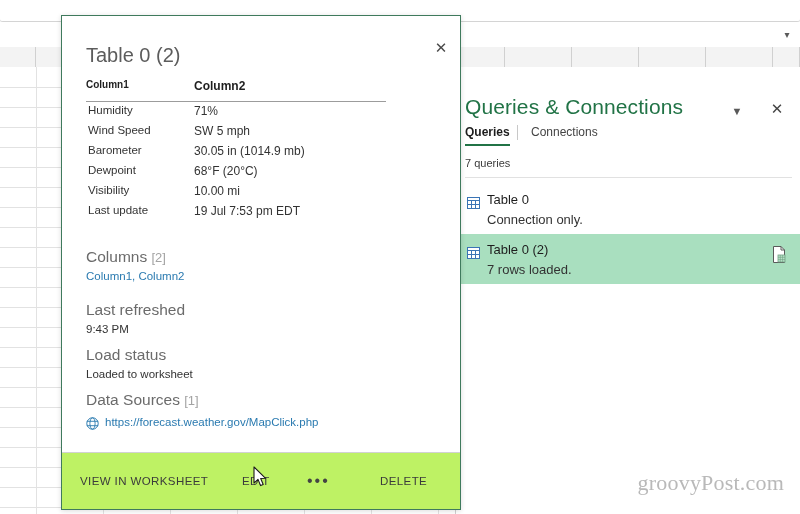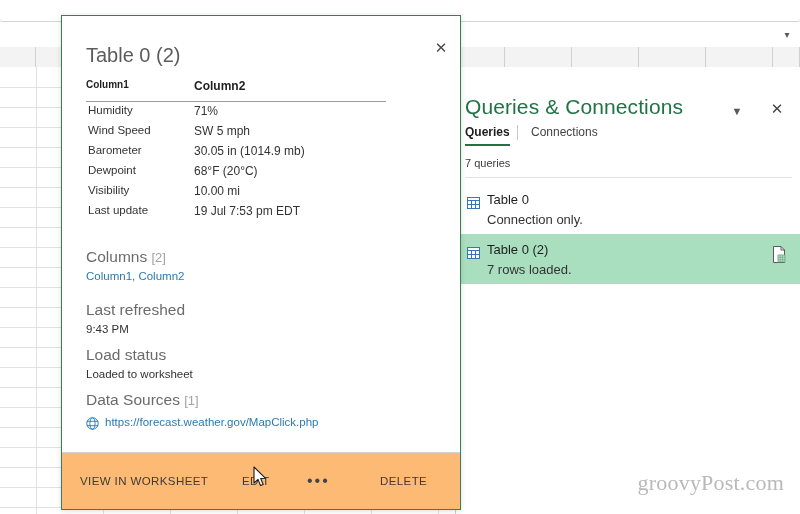--- a/index.html
+++ b/index.html
@@ -67,21 +67,21 @@
 
   .meta-sec{position:absolute;left:24px;}
   .meta-h{font-size:15.5px;color:#6b6b6b;font-weight:400;white-space:nowrap;}
   .meta-h .cnt{color:#a3a3a3;font-size:13px;}
   .meta-v{font-size:11.5px;color:#333;margin-top:4px;white-space:nowrap;}
   .meta-v.link{color:#2a7ab0;}
 
   .src-line{position:absolute;left:24px;display:flex;gap:6px;}
   .src-url{font-size:11.5px;color:#2a7ab0;white-space:nowrap;}
 
-  .card-footer{position:absolute;left:0;bottom:0;width:398px;height:56px;background:#fdba74;border-top:1px solid #d2d2d2;}
+  .card-footer{position:absolute;left:0;bottom:0;width:398px;height:56px;background:#bef264;border-top:1px solid #d2d2d2;}
   .foot-btn{position:absolute;top:0;height:56px;display:flex;align-items:center;font-size:11.5px;color:#3b3b3b;
             letter-spacing:.4px;cursor:pointer;white-space:nowrap;}
   .foot-btn.dots{font-size:16px;letter-spacing:2px;color:#444;}
 
   .peek-arrow{position:absolute;left:434px;top:246px;width:18px;height:28px;pointer-events:none;}
 
   .cursor{position:absolute;left:253px;top:466px;width:16px;height:24px;pointer-events:none;}
 
   .watermark{position:absolute;right:16px;bottom:18px;font-family:"Liberation Serif", serif;
              font-size:22px;color:#b9b9b9;letter-spacing:.2px;white-space:nowrap;}

